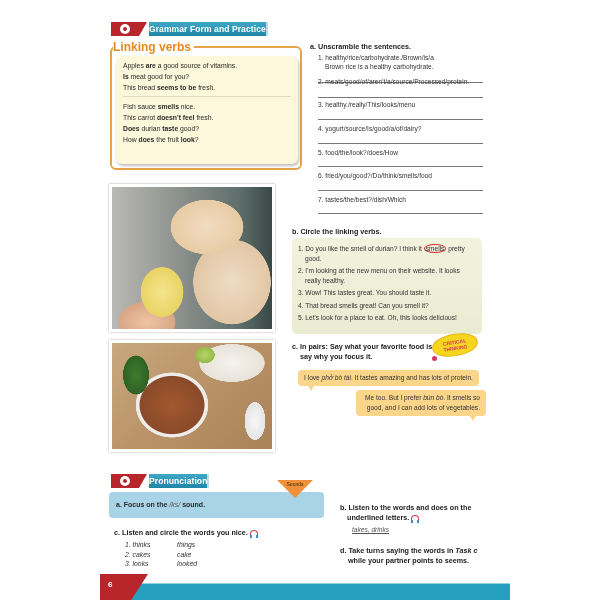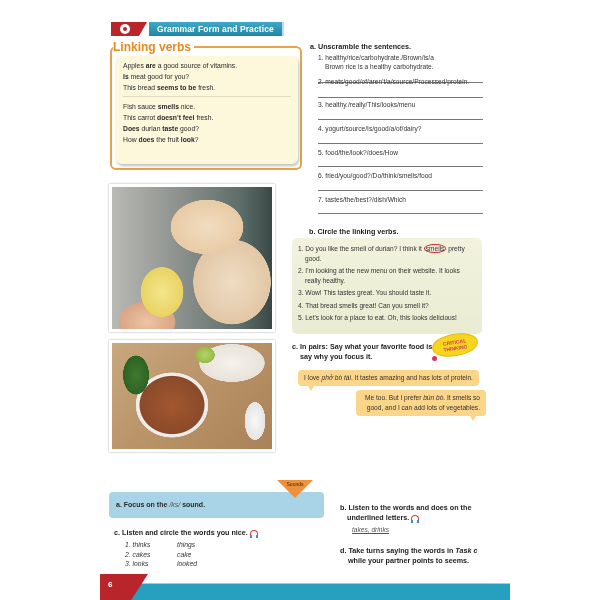--- a/index.html
+++ b/index.html
@@ -7,21 +7,21 @@
   body { position: relative; font-family: "Liberation Sans", sans-serif; color: #2a2a2a; }
 
   .page { position: absolute; left: 0; top: 0; width: 600px; height: 600px; background: #fff; }
 
   
   .section-banner { position: absolute; height: 14px; display: flex; align-items: stretch; }
   .banner-icon-box { width: 28px; background: #b8262c; position: relative; display: flex; align-items: center; justify-content: center; }
   .banner-icon-box::after { content: ""; position: absolute; right: -8px; top: 0; border-top: 14px solid #b8262c; border-right: 8px solid transparent; }
   .banner-icon { width: 10px; height: 10px; border-radius: 50%; background: #fff; display: block; position: relative; }
   .banner-icon::before { content: ""; position: absolute; left: 3px; top: 3px; width: 4px; height: 4px; border-radius: 50%; background: #b8262c; }
-  .banner-label { margin-left: 10px; background: linear-gradient(#3fa9c6, #1e86a6); color: #fff; font-weight: bold; font-size: 8.5px; padding: 0 8px; display: flex; align-items: center; border-right: 2px solid #b9dfe9; letter-spacing: 0.1px; }
+  .banner-label { margin-left: 10px; background: linear-gradient(#3fa9c6, #1e86a6); color: #fff; font-weight: bold; font-size: 8.5px; padding: 0 0; display: flex; align-items: center; border-right: 2px solid #b9dfe9; letter-spacing: 0.1px; }
 
   
   .lv-title { position: absolute; left: 113px; top: 40px; font-weight: bold; font-size: 12px; color: #e58a1f; background: #fff; padding-right: 3px; z-index: 2; text-align: center; }
   .lv-outer { position: absolute; left: 110px; top: 46px; width: 192px; height: 124px; border: 2px solid #e6a347; border-radius: 6px; background: #fff; }
   .lv-inner { position: absolute; left: 116px; top: 56px; width: 182px; height: 108px; background: #fdf7dc; border-radius: 6px; box-shadow: 1px 2px 3px rgba(0,0,0,0.25); padding: 4px 7px; font-size: 6.8px; line-height: 11px; }
   .lv-inner .sep { height: 1px; background: #e2dac0; margin: 3px 0 4px; }
   .lv-inner p b { font-weight: bold; }
 
   
   .task-heading { position: absolute; font-weight: bold; font-size: 7.2px; color: #222; }
@@ -132,41 +132,47 @@
         <div>7. tastes/the/best?/dish/Which</div>
       </div>
     <div class="us-line" style="top:159px;"></div>
   </div>
 
   <div class="photo photo-cat"></div>
   <div class="photo photo-food">
       <div class="leaves"></div>
     </div>
 
-  <div class="task-heading" style="left:292px; top:227px;margin-left:17px;">b. Circle the linking verbs.</div>
+  <div class="task-heading" style="left:292px; top:227px;">b. Circle the linking verbs.</div>
   <div class="circle-box">
     <div class="ci"><span>1. Do you like the smell of durian? I think it </span><span class="circled">smells</span><span> pretty good.</span></div>
     <div class="ci">2. I'm looking at the new menu on their website. It looks really healthy.</div>
     <div class="ci">3. Wow! This tastes great. You should taste it.</div>
     <div class="ci">4. That bread smells great! Can you smell it?</div>
     <div class="ci">5. Let's look for a place to eat. Oh, this looks delicious!</div>
   </div>
 
   <div class="task-heading" style="left:292px; top:342px; line-height:10px;">
     <div>c. In pairs: Say what your favorite food is and</div>
     <div style="padding-left:8px;">say why you focus it.</div>
   </div>
   <div class="ct-badge">
     <span>CRITICAL</span>
     <span>THINKING</span>
   </div>
   <div class="ct-dot"></div>
   <div class="bubble bubble-1" style="left:298px; top:370px;"><span>I love </span><i>phở bò tái</i><span>. It tastes amazing and has lots of protein.</span></div>
   <div class="bubble bubble-2" style="left:356px; top:390px; width:130px; text-align:right;"><span>Me too. But I prefer </span><i>bún bò</i><span>. It smells so good, and I can add lots of vegetables.</span></div>
 
+  <div class="section-banner" style="left:111px; top:474px;">
+    <div class="banner-icon-box">
+        <span class="banner-icon"></span>
+      </div>
+    <div class="banner-label">Pronunciation</div>
+  </div>
   <div class="pron-box">
     <div style="position:absolute; left:7px; top:9px; font-size:7px; font-weight:bold;"><span>a. Focus on the </span><span style="font-weight:normal; font-style:italic; color:#555;">/ks/</span><span> sound.</span></div>
   </div>
   <div class="sounds-tag"></div>
   <div class="sounds-label">Sounds</div>
 
   <div class="task-heading" style="left:114px; top:528px;"><span>c. Listen and circle the words you nice.</span><span class="headphones-icon"></span></div>
   <div class="word-grid">
     <div class="row">
         <span class="c1">1. thinks</span>

